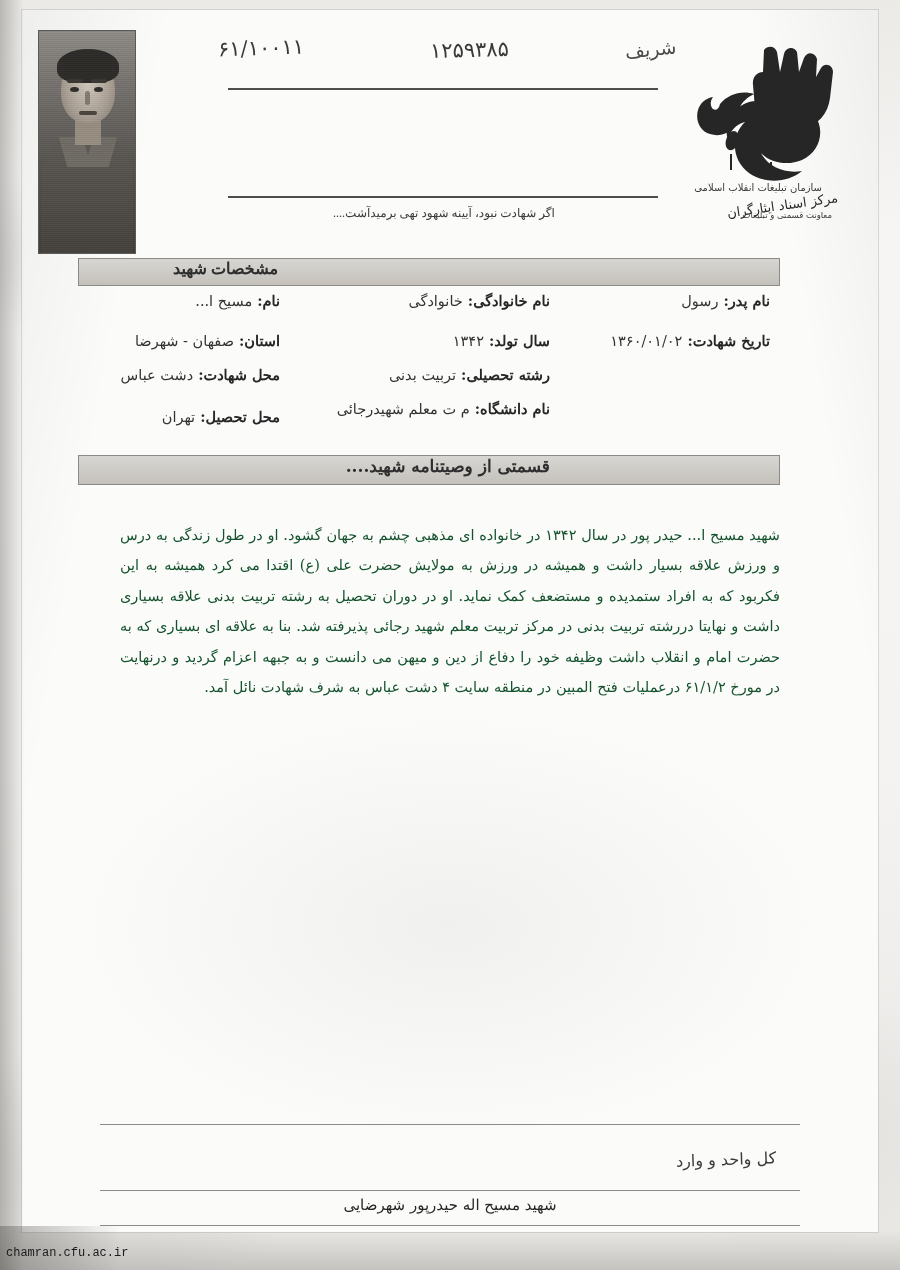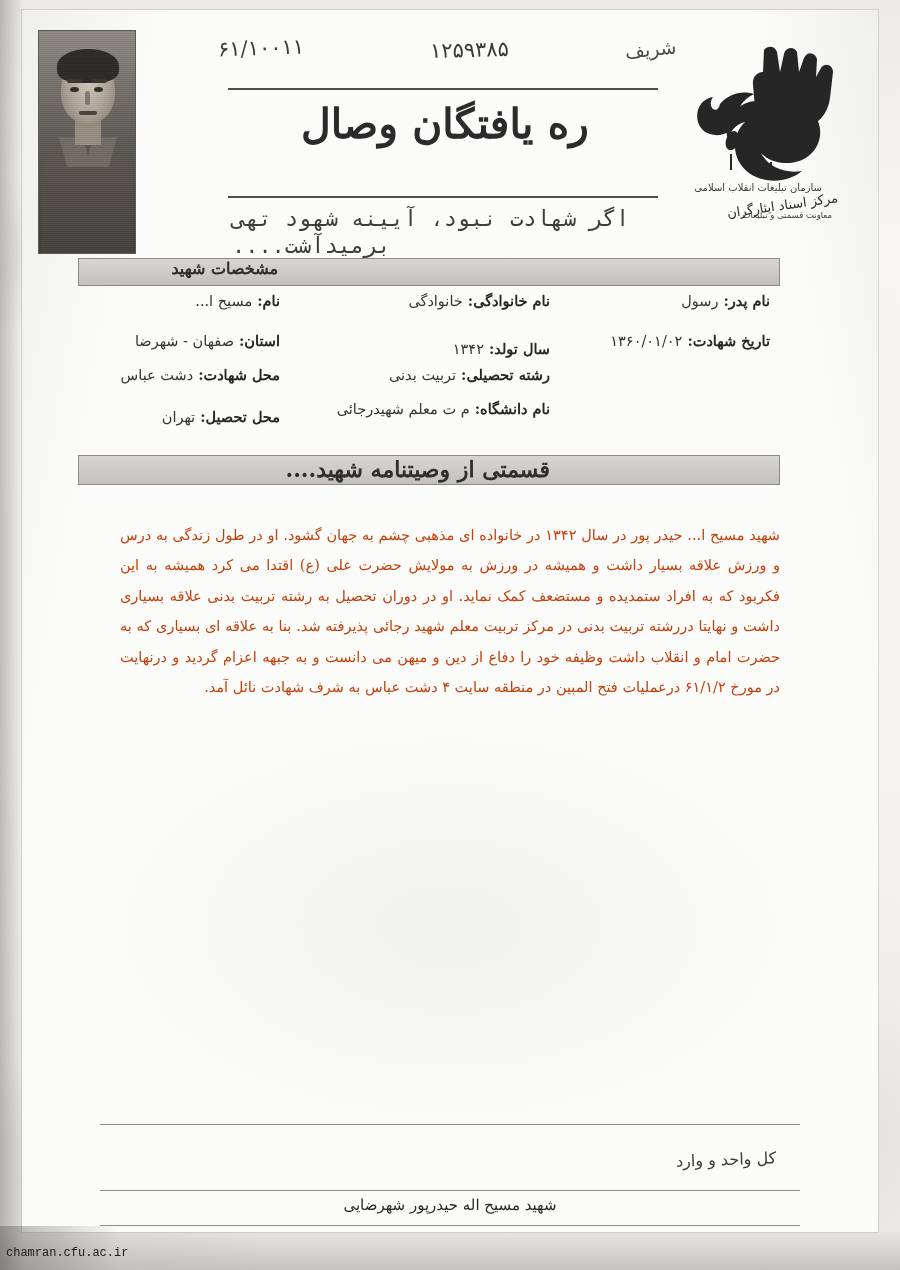--- a/index.html
+++ b/index.html
@@ -164,23 +164,23 @@
     font-size: 41px;
     font-weight: bold;
     color: #2b2b2b;
     letter-spacing: 1px;
     direction: rtl;
   }
   .masthead-sub {
     position: absolute;
     left: 232px; top: 206px;
     width: 424px;
-    text-align: left;
-    font-family: Liberation Mono, monospace;
-    font-size: 22px;
+    text-align: center;
+    font-family: Liberation Serif, serif;
+    font-size: 12px;
     color: #3d3d3d;
     direction: rtl;
   }
 
   
   .logo {
     position: absolute;
     left: 660px; top: 32px;
     width: 180px; height: 180px;
   }
@@ -210,24 +210,24 @@
   .banner-label {
     position: absolute;
     font-family: "DejaVu Serif", serif;
     font-size: 16px;
     font-weight: bold;
     color: #2e2e2e;
     direction: rtl;
     white-space: nowrap;
   }
   #banner-ident { left: 78px; top: 258px; width: 700px; }
-  #banner-ident-label { right: 622px; top: 259px; }
+  #banner-ident-label { right: 622px; top: 259px; font-family: Liberation Serif, serif; }
 
   #banner-will { left: 78px; top: 455px; width: 700px; height: 28px; }
-  #banner-will-label { right: 350px; top: 456px; font-size: 22px; }
+  #banner-will-label { right: 350px; top: 456px; font-size: 17px; }
 
   
   .field {
     position: absolute;
     direction: rtl;
     font-family: "DejaVu Serif", serif;
     font-size: 14.5px;
     color: #262626;
     white-space: nowrap;
   }
@@ -238,39 +238,39 @@
     color: #333;
   }
 
   
   #f-name      { right: 620px; top: 292px; }
   #f-province  { right: 620px; top: 332px; }
   #f-martyrdom { right: 620px; top: 366px; }
   #f-education { right: 620px; top: 408px; }
   
   #f-family    { right: 350px; top: 292px; }
-  #f-birth     { right: 350px; top: 340px; }
+  #f-birth     { right: 350px; top: 332px; }
   #f-field     { right: 350px; top: 366px; }
   #f-university{ right: 350px; top: 400px; }
   
   #f-father    { right: 130px; top: 292px; }
   #f-date      { right: 130px; top: 332px; }
 
   
   .will {
     position: absolute;
     right: 120px;
     top: 520px;
     width: 660px;
     direction: rtl;
     text-align: justify;
     font-family: "DejaVu Serif", serif;
     font-size: 14.5px;
     line-height: 2.1;
-    color: #c2410c;
+    color: #14532d;
   }
 
   
   .bottom-rule-1 {
     position: absolute; left: 100px; top: 1124px;
     width: 700px; height: 1px; background: #8b8b8b;
   }
   .bottom-box {
     position: absolute; left: 100px; top: 1190px;
     width: 700px; height: 34px;
@@ -338,21 +338,20 @@
     <div class="nose"></div>
     <div class="mouth"></div>
     <div class="grain"></div>
   </div>
 
   <div class="hand code-left">۶۱/۱۰۰۱۱</div>
   <div class="hand code-mid">۱۲۵۹۳۸۵</div>
   <div class="hand code-right">شریف</div>
 
   <div class="masthead-rule-top"></div>
-  <div class="masthead-title">ره یافتگان وصال</div>
   <div class="masthead-rule-bot"></div>
   <div class="masthead-sub">اگر شهادت نبود، آیینه شهود تهی برمیدآشت....</div>
 
   <div class="logo">
     <svg width="180" height="180" viewBox="0 0 180 180">
       <g fill="#262626">
 
         <path d="M104 18 c4 -5 11 -4 13 2 l3 20 4 -18 c2 -7 10 -8 13 -2 l2 20 5 -14 c3 -7 11 -6 13 1 l-1 18 5 -9 c4 -6 12 -3 12 4 l-3 26 c-2 16 -12 27 -27 30 l-28 5 c-10 2 -18 -4 -19 -13 l-3 -35 c-1 -8 4 -13 10 -13 z"></path>
 
         <path d="M96 72 c20 -10 46 -6 58 10 c12 16 6 38 -12 46 c-14 6 -32 3 -41 -7 c7 14 24 21 41 18 c-14 12 -38 13 -53 2 c-17 -12 -19 -37 -4 -51 c-9 2 -15 9 -17 18 c-5 -14 3 -29 16 -36 c4 -2 8 -3 12 -3 z"></path>

